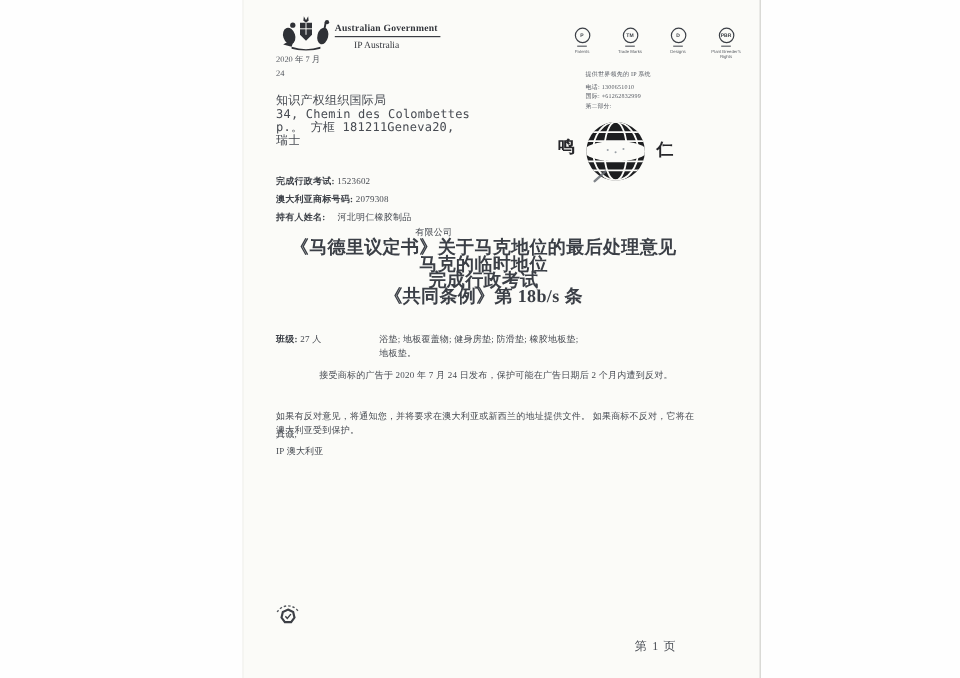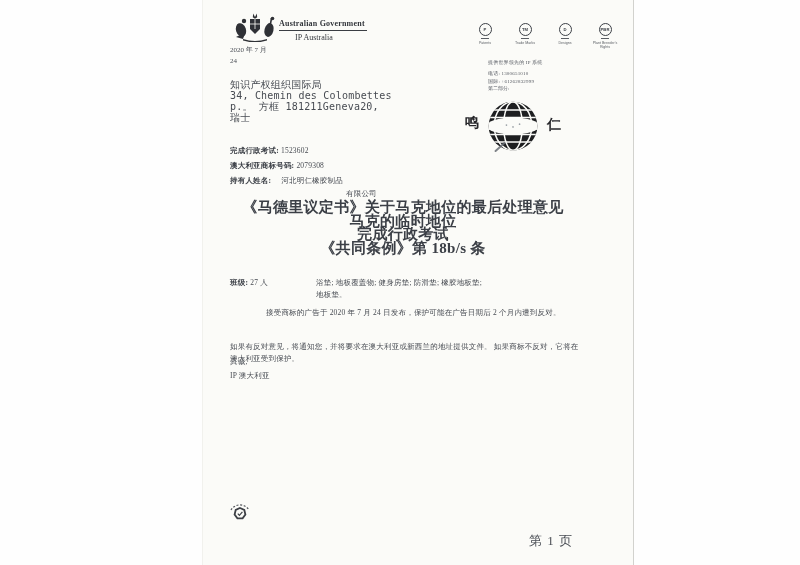--- a/index.html
+++ b/index.html
@@ -26,21 +26,21 @@
   .ip-label { font-family:"Liberation Sans", sans-serif; font-size:3.6px; color:#5a5e64;
               text-align:center; line-height:4px; margin-top:1.5px; }
   .contact { font-size:5px; color:#555961; line-height:8px; letter-spacing:.2px; }
   .mark-label { font-size:5px; color:#555961; }
   .cjk-big { font-size:14px; font-weight:bold; color:#26262a; }
   
   .headings { text-align:center; font-size:15px; font-weight:bold; color:#3b3f46;
               line-height:13.5px; letter-spacing:.3px; }
   .mono { font-family:"DejaVu Sans Mono", monospace; }
   .pen-mark { width:14px; height:2px; background:#6a6f76; transform:rotate(-42deg); opacity:.85; border-radius:1px; }
-  .pagenum { font-size:13px; color:#4b4f56; letter-spacing:1px; }
+  .pagenum { font-size:10px; color:#4b4f56; letter-spacing:1px; }
 </style>
 </head>
 <body>
 
 <div class="stage">
   <div class="page">
 
     <div class="abs" style="left:30px; top:12px; width:44px; height:30px;">
       <svg width="44" height="30" viewBox="0 0 44 30">
         <g fill="#2f3136" stroke="none">

